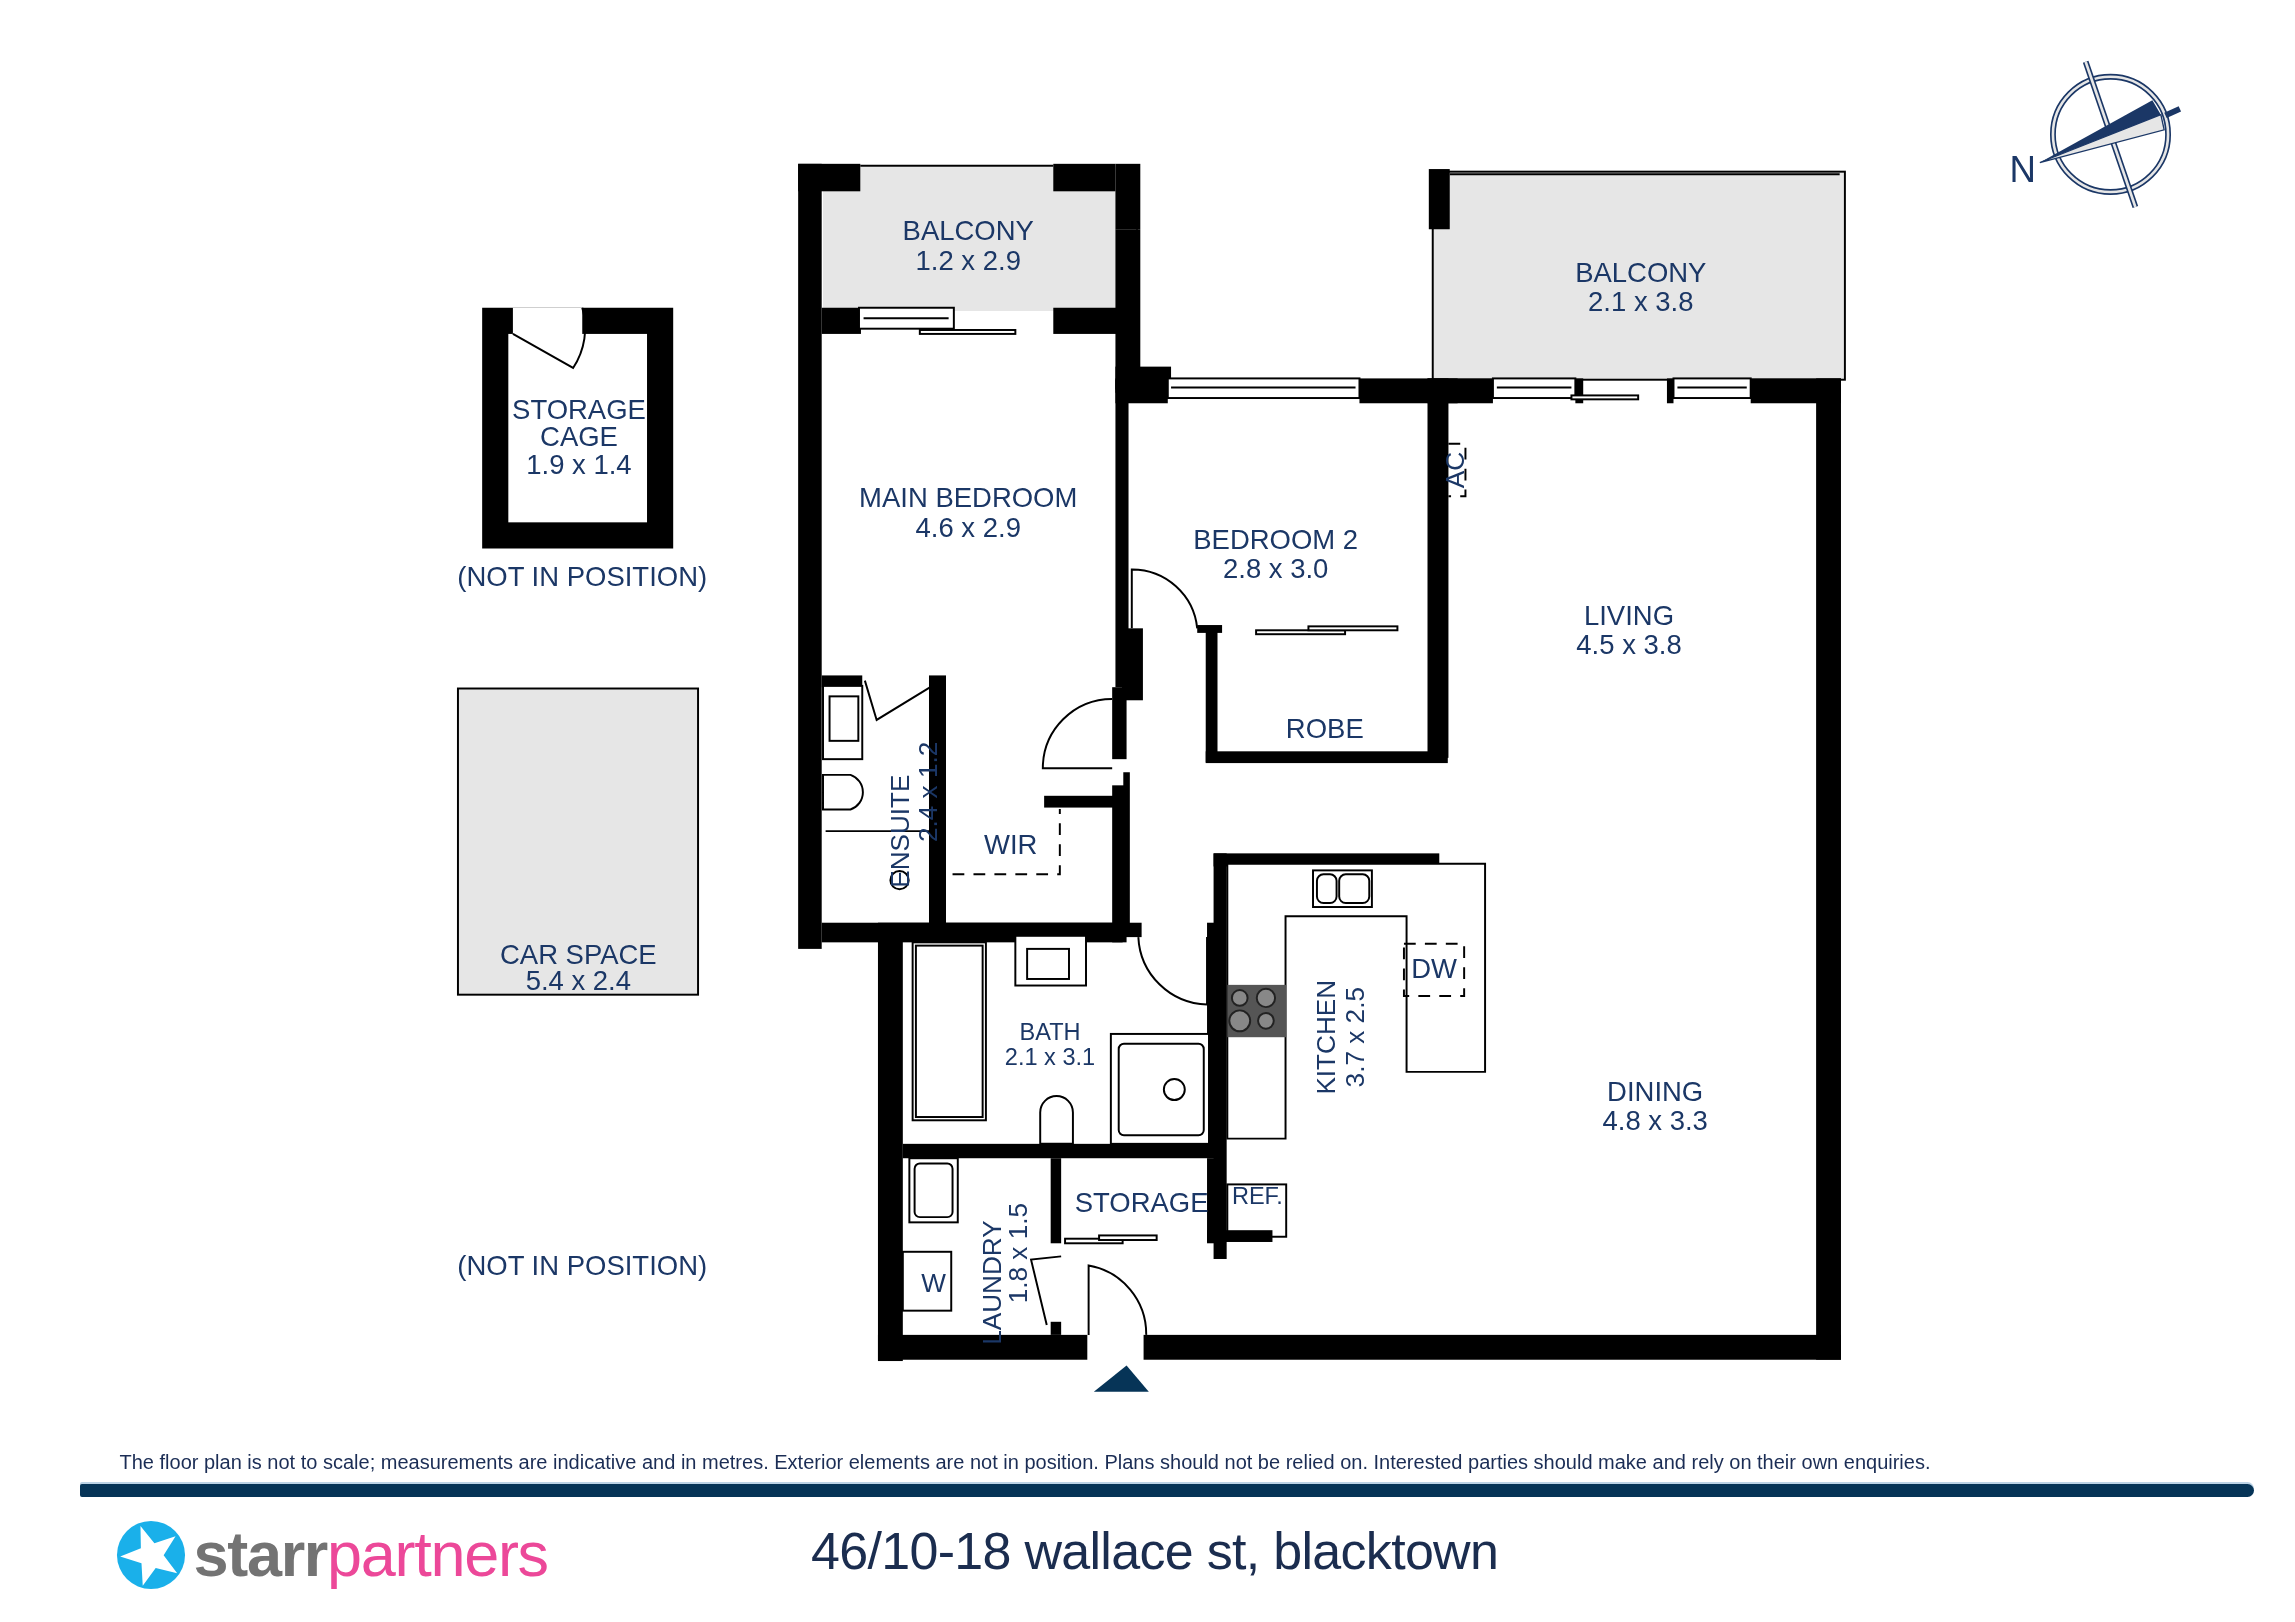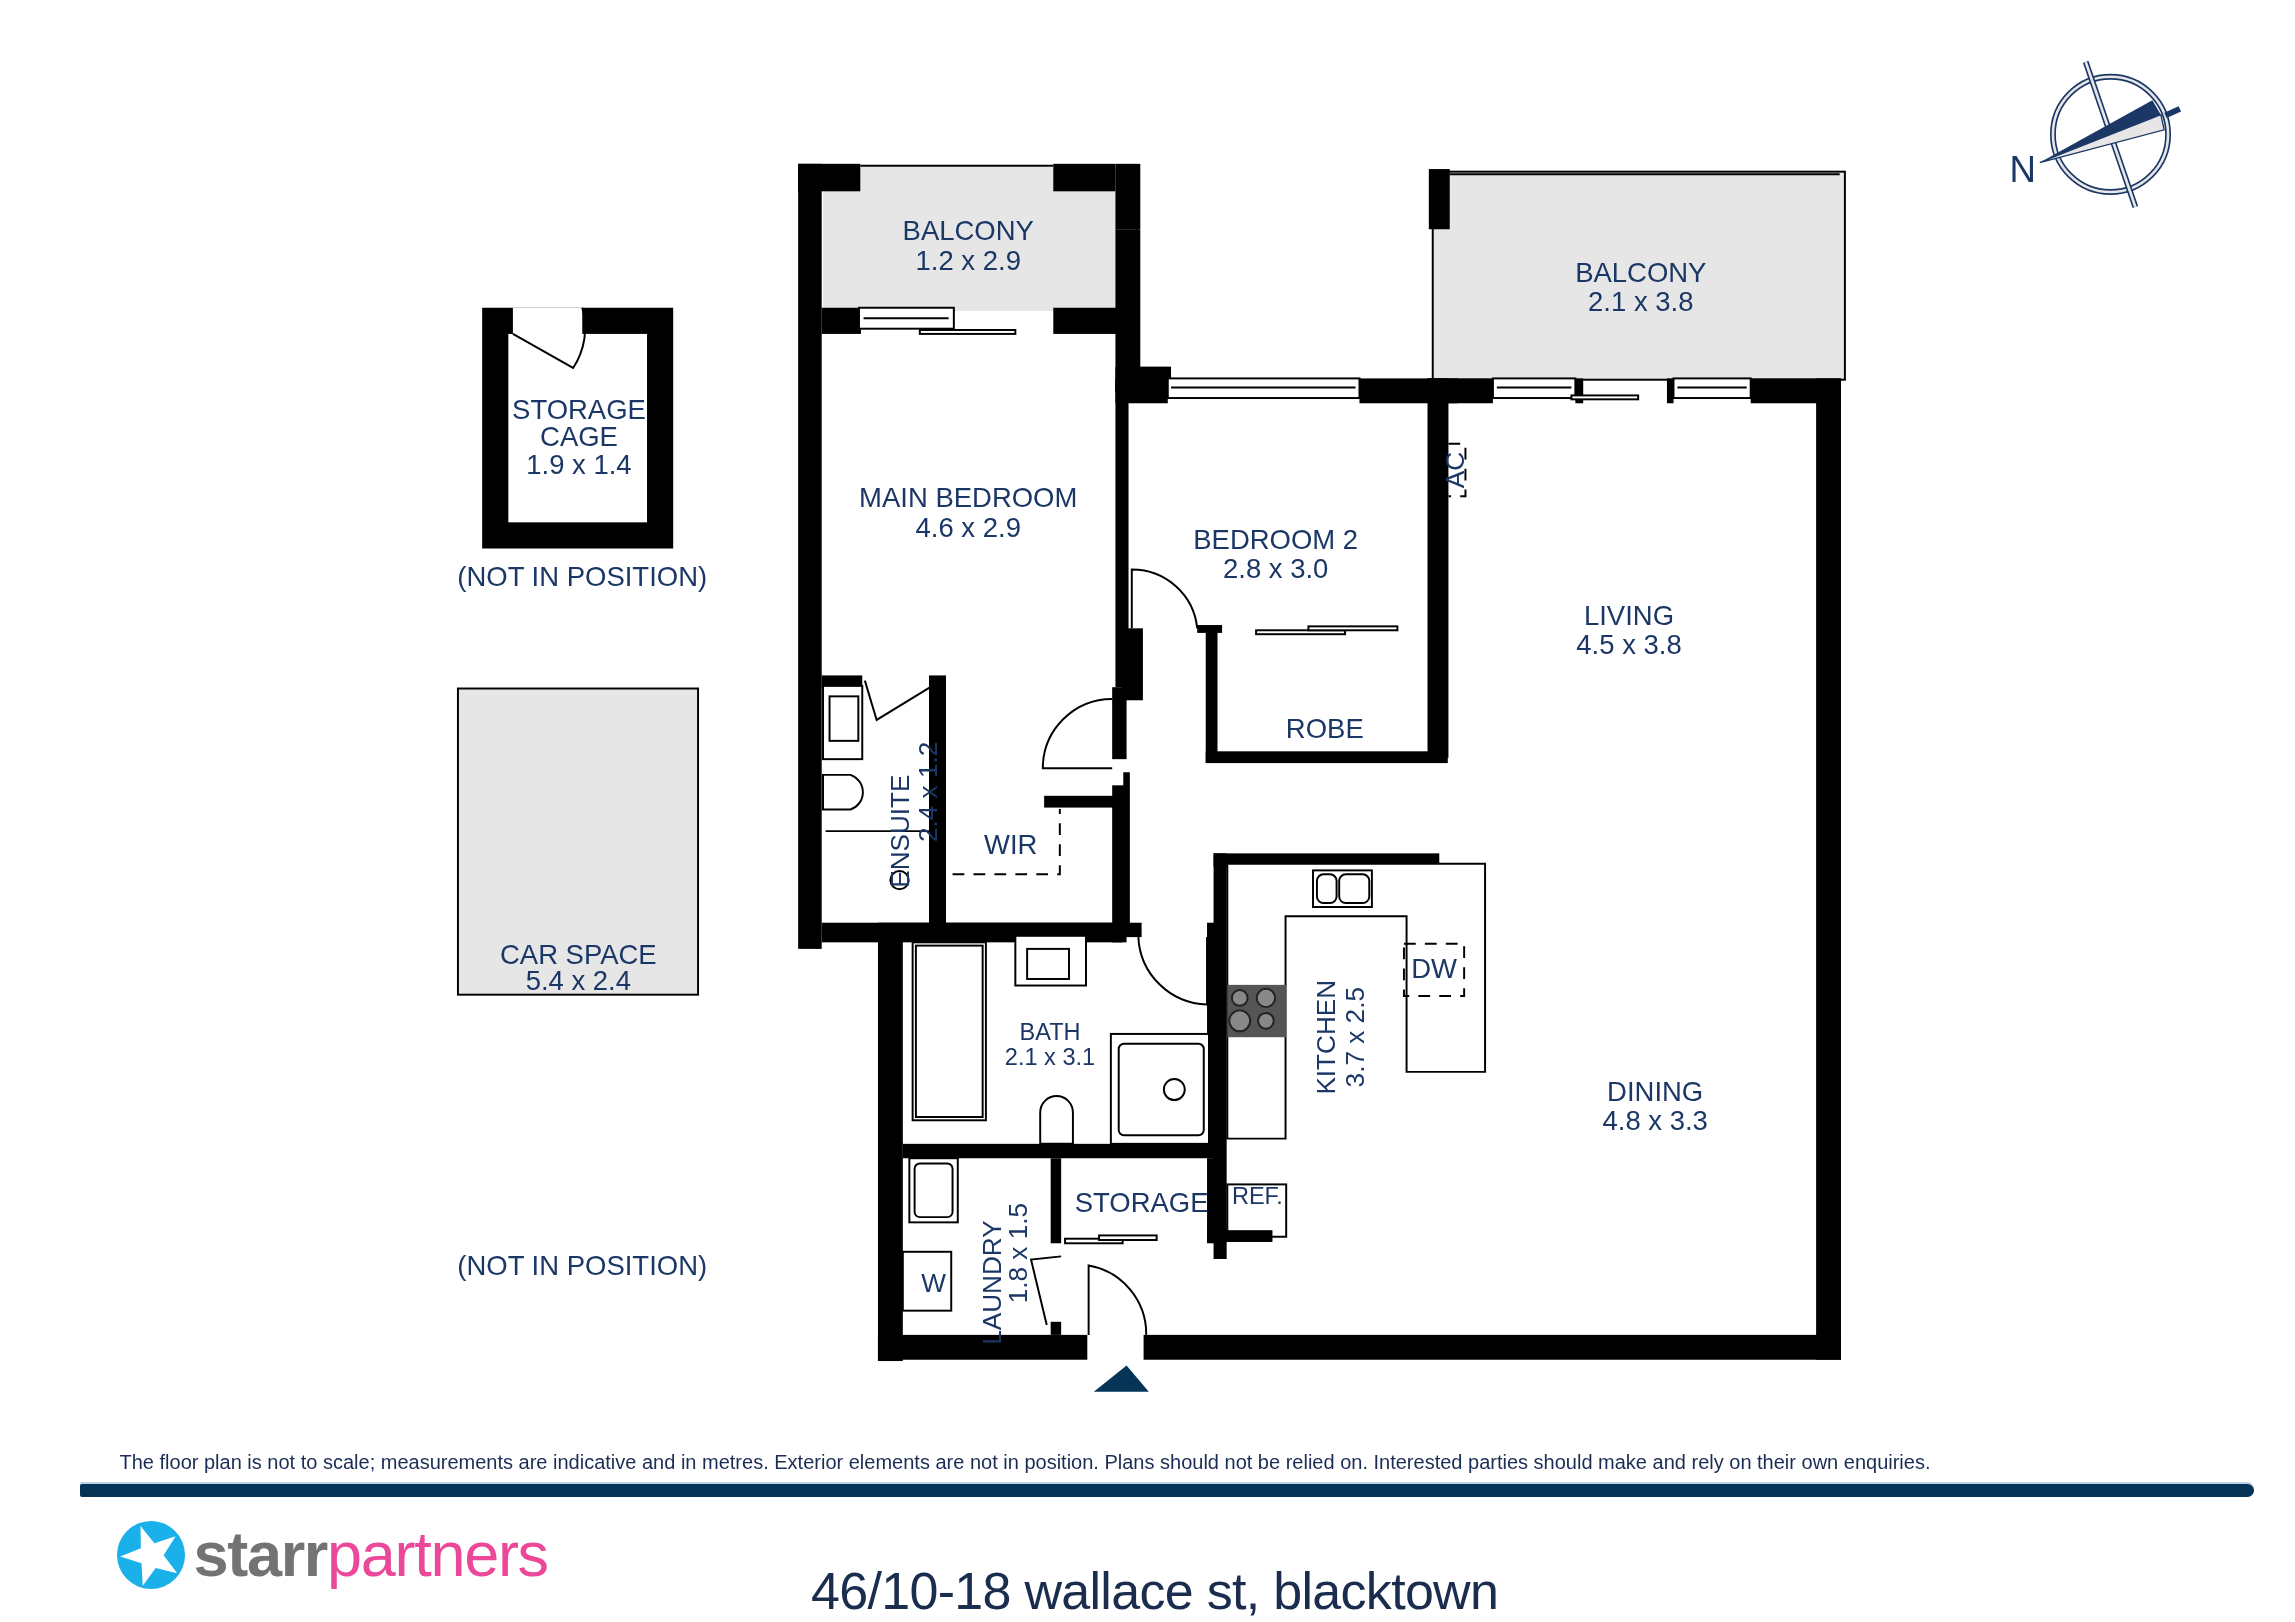--- a/index.html
+++ b/index.html
@@ -15,21 +15,21 @@
   .disclaimer { position: absolute; left: 0; width: 2050px; top: 1451px; text-align: center;
                 font-size: 20px; color: #1b2d55; font-family: "Liberation Sans", sans-serif; }
   .footer-bar { position: absolute; left: 80px; top: 1484px; width: 2174px; height: 13px;
                 background: #063457; border-radius: 3.9px 13px 13px 3.9px;
                 box-shadow: 0 -2px 0 #bcd3e6; }
   .logo { position: absolute; left: 115px; top: 1515px; height: 79px; display: flex; align-items: center; }
   .logo-text { font-size: 63px; letter-spacing: -1.3px; line-height: 1; font-family: "Liberation Sans", sans-serif; }
   .logo-starr { color: #737373; font-weight: bold; }
   .logo-partners { color: #ec4899; text-align: center; }
   .address { position: absolute; left: 811px; top: 1521px; font-size: 52px; color: #1b2d4f;
-             font-family: "Liberation Sans", sans-serif; letter-spacing: -0.7px; margin-top: 40px; }
+             font-family: "Liberation Sans", sans-serif; letter-spacing: -0.7px; }
 </style>
 </head>
 <body>
 
 <svg id="plan" viewBox="0 0 3508 2480" xmlns="http://www.w3.org/2000/svg">
 
   <g>
     <circle cx="3226" cy="205" r="88" fill="none" stroke="#1b3766" stroke-width="9"></circle>
     <circle cx="3226" cy="205" r="88" fill="none" stroke="#e6e6e6" stroke-width="4"></circle>
     <line x1="3188" y1="94" x2="3264" y2="316" stroke="#1b3766" stroke-width="9"></line>

